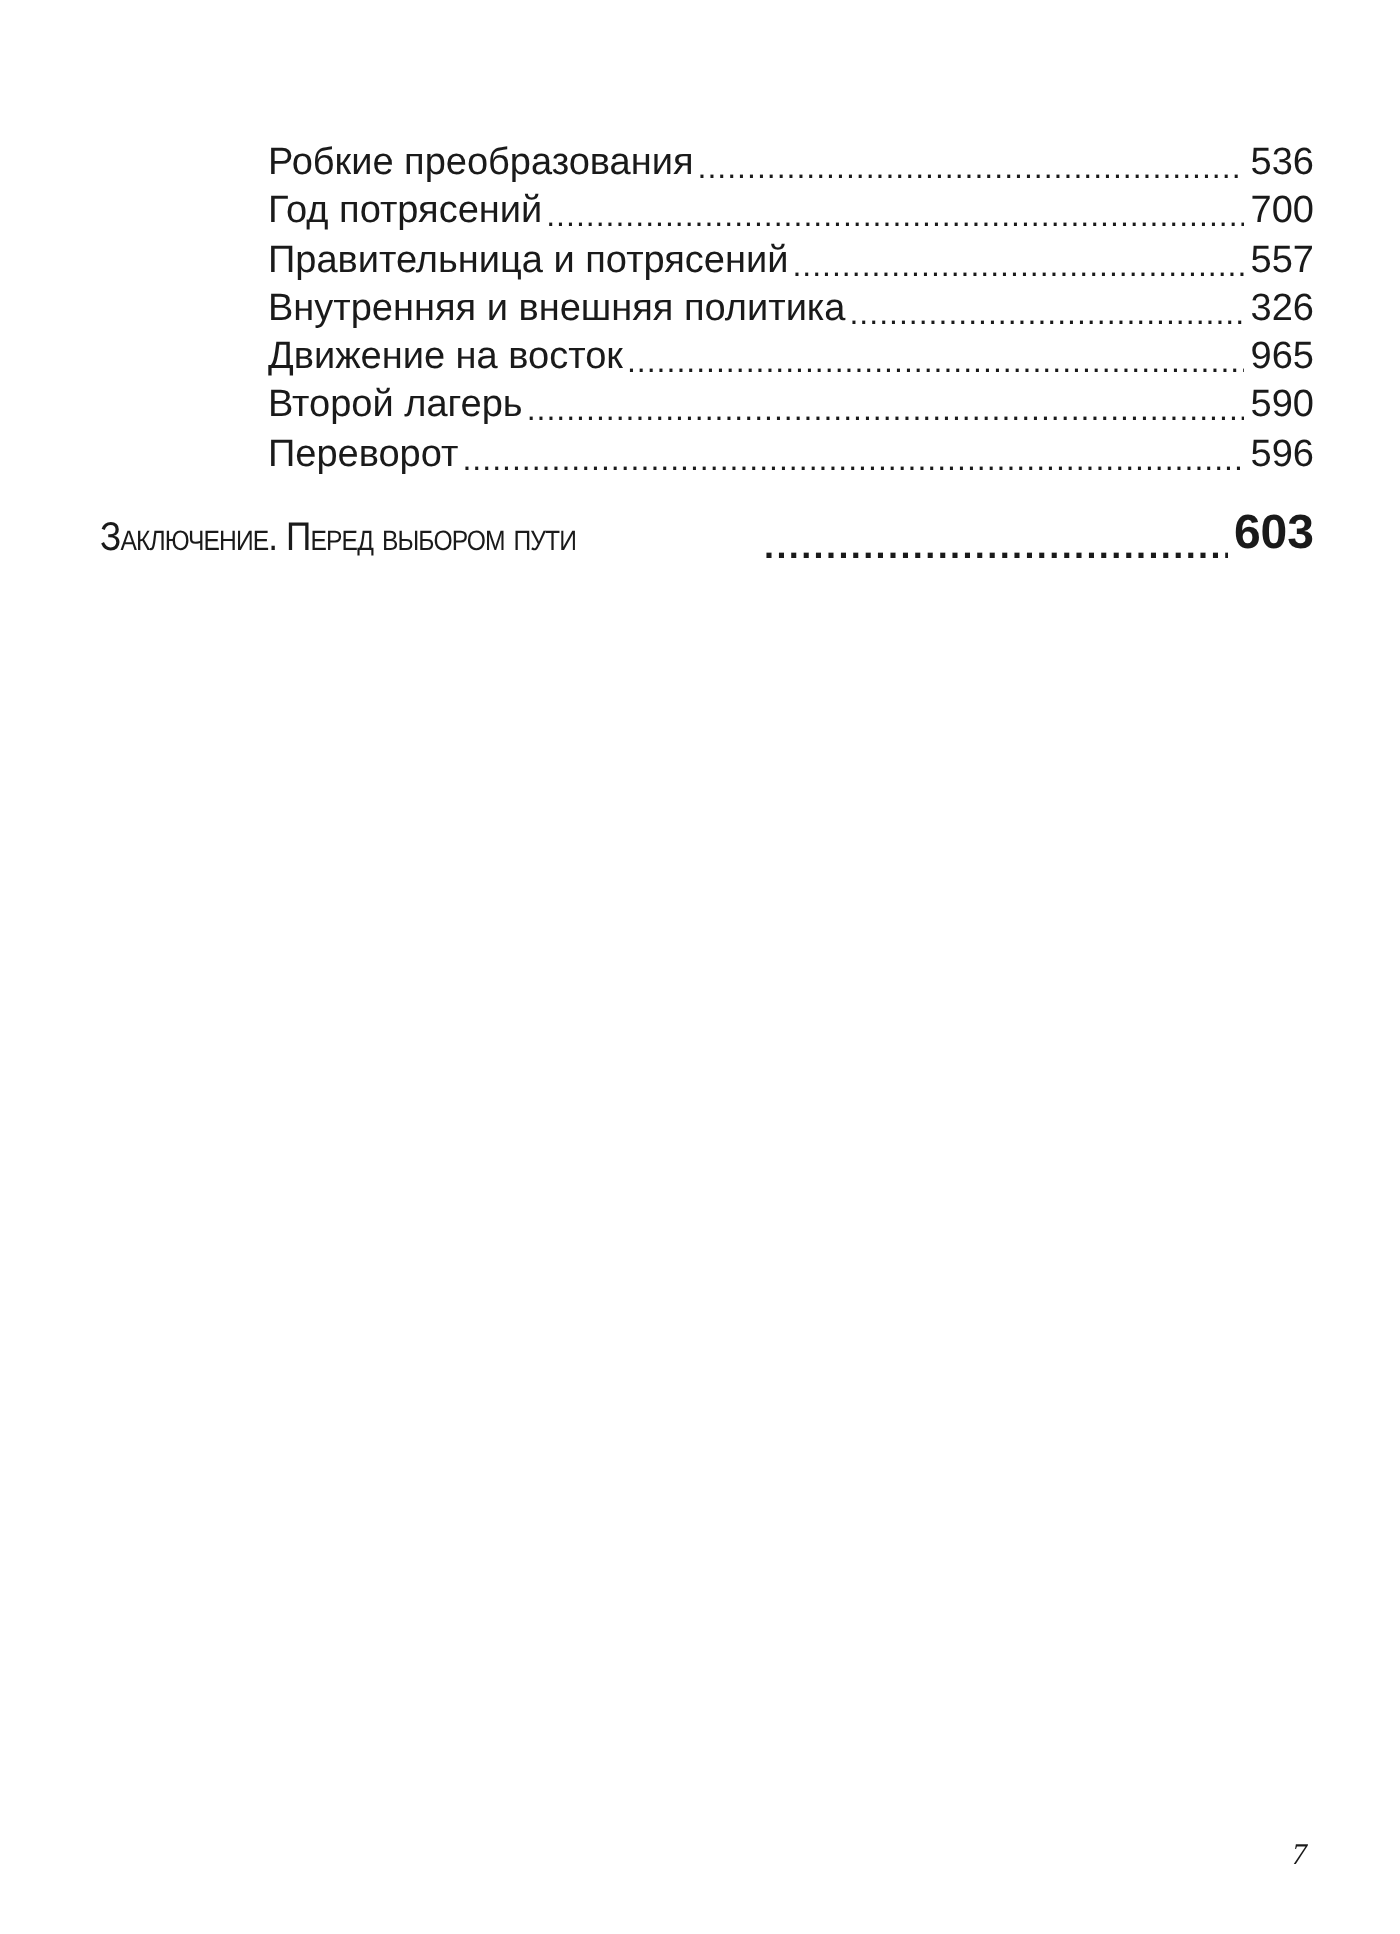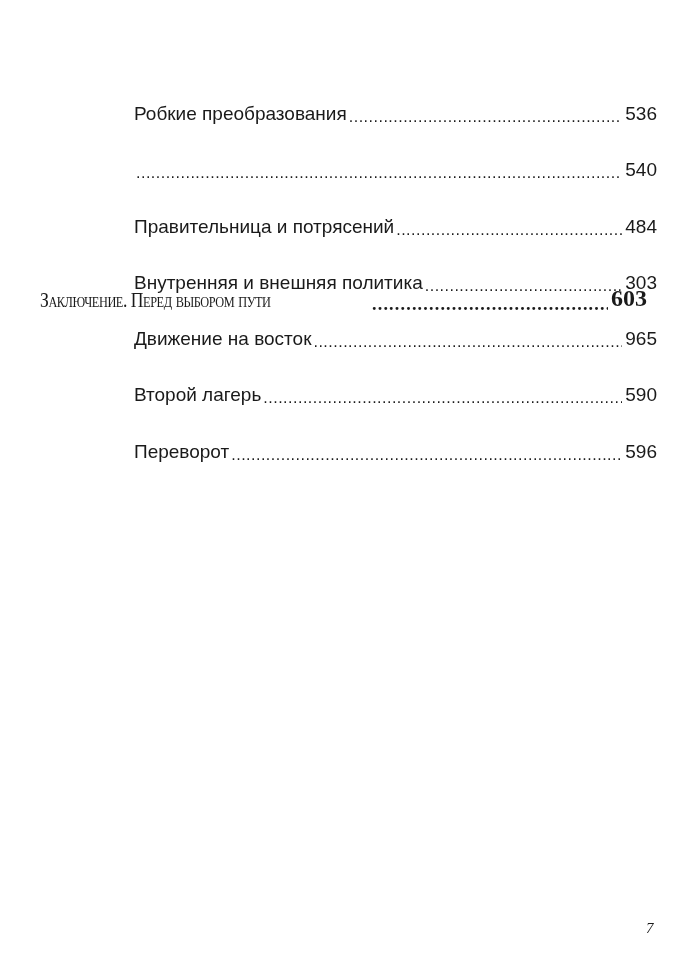--- a/index.html
+++ b/index.html
@@ -14,24 +14,24 @@
   .row { display: flex; align-items: flex-end; white-space: nowrap; }
   .row .title { flex: 0 0 auto; }
   .row .leader {
     flex: 1 1 auto; overflow: hidden; position: relative; margin: 0 3px 0 2px;
     height: 1em;
   }
   .row .leader::after {
     content: "........................................................................................................................................................................";
     position: absolute; left: 0; bottom: -3px; letter-spacing: 0.5px; font-size: 16px;
   }
-  .row .page { flex: 0 0 auto; text-align: right; margin-top: 32px; }
+  .row .page { flex: 0 0 auto; text-align: right; }
   .conclusion {
-    position: absolute; left: 40px; top: 253px; width: 607px;
-    font-family: Liberation Serif, serif;
+    position: absolute; left: 50px; top: 253px; width: 607px;
+    font-family: Liberation Sans, sans-serif;
   }
   .conclusion .title {
     font-size: 20px; font-variant: small-caps; letter-spacing: -0.5px; transform: scaleX(0.88);
     transform-origin: left; display: inline-block; width: 330px;
   }
   .conclusion .leader::after { font-weight: bold; font-size: 18px; letter-spacing: 1.2px; }
   .conclusion .page { font-weight: bold; font-size: 24px; }
   .folio {
     position: absolute; left: 646px; top: 920px;
     font-family: "Liberation Serif", serif; font-size: 15px; font-style: italic;
@@ -40,32 +40,33 @@
 </head>
 <body>
 
 <div class="toc-sub">
   <div class="row">
     <span class="title">Робкие преобразования</span>
     <span class="leader"></span>
     <span class="page">536</span>
   </div>
   <div class="row">
+    <span class="title">Год потрясений</span>
     <span class="leader"></span>
-    <span class="page">540</span>
+    <span class="page">700</span>
   </div>
   <div class="row">
     <span class="title">Правительница и потрясений</span>
     <span class="leader"></span>
-    <span class="page">484</span>
+    <span class="page">557</span>
   </div>
   <div class="row">
     <span class="title">Внутренняя и внешняя политика</span>
     <span class="leader"></span>
-    <span class="page">303</span>
+    <span class="page">326</span>
   </div>
   <div class="row">
     <span class="title">Движение на восток</span>
     <span class="leader"></span>
     <span class="page">965</span>
   </div>
   <div class="row">
     <span class="title">Второй лагерь</span>
     <span class="leader"></span>
     <span class="page">590</span>

